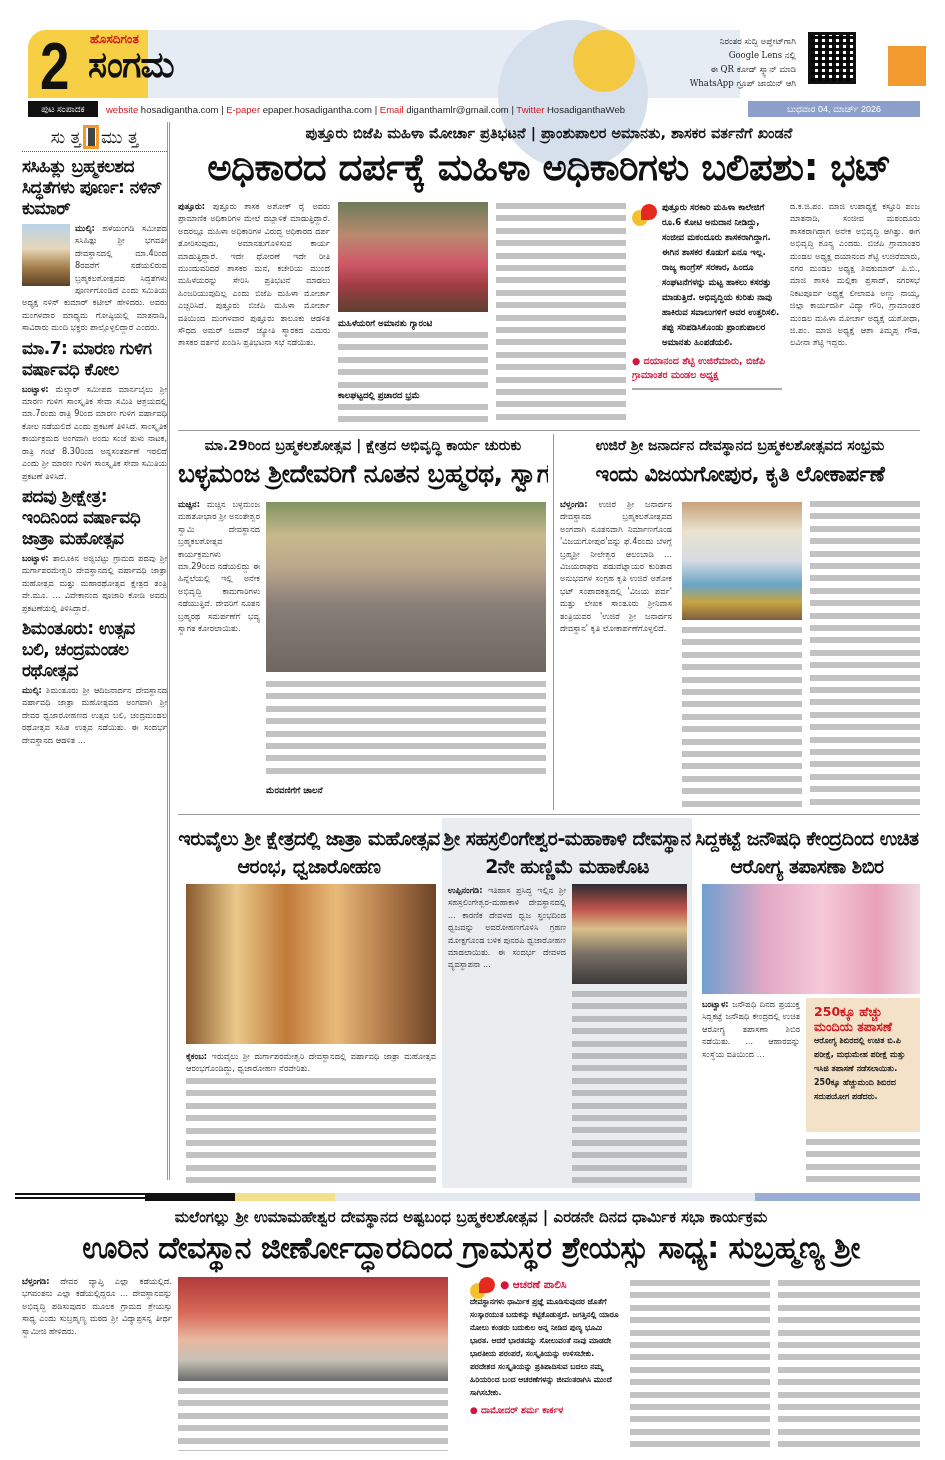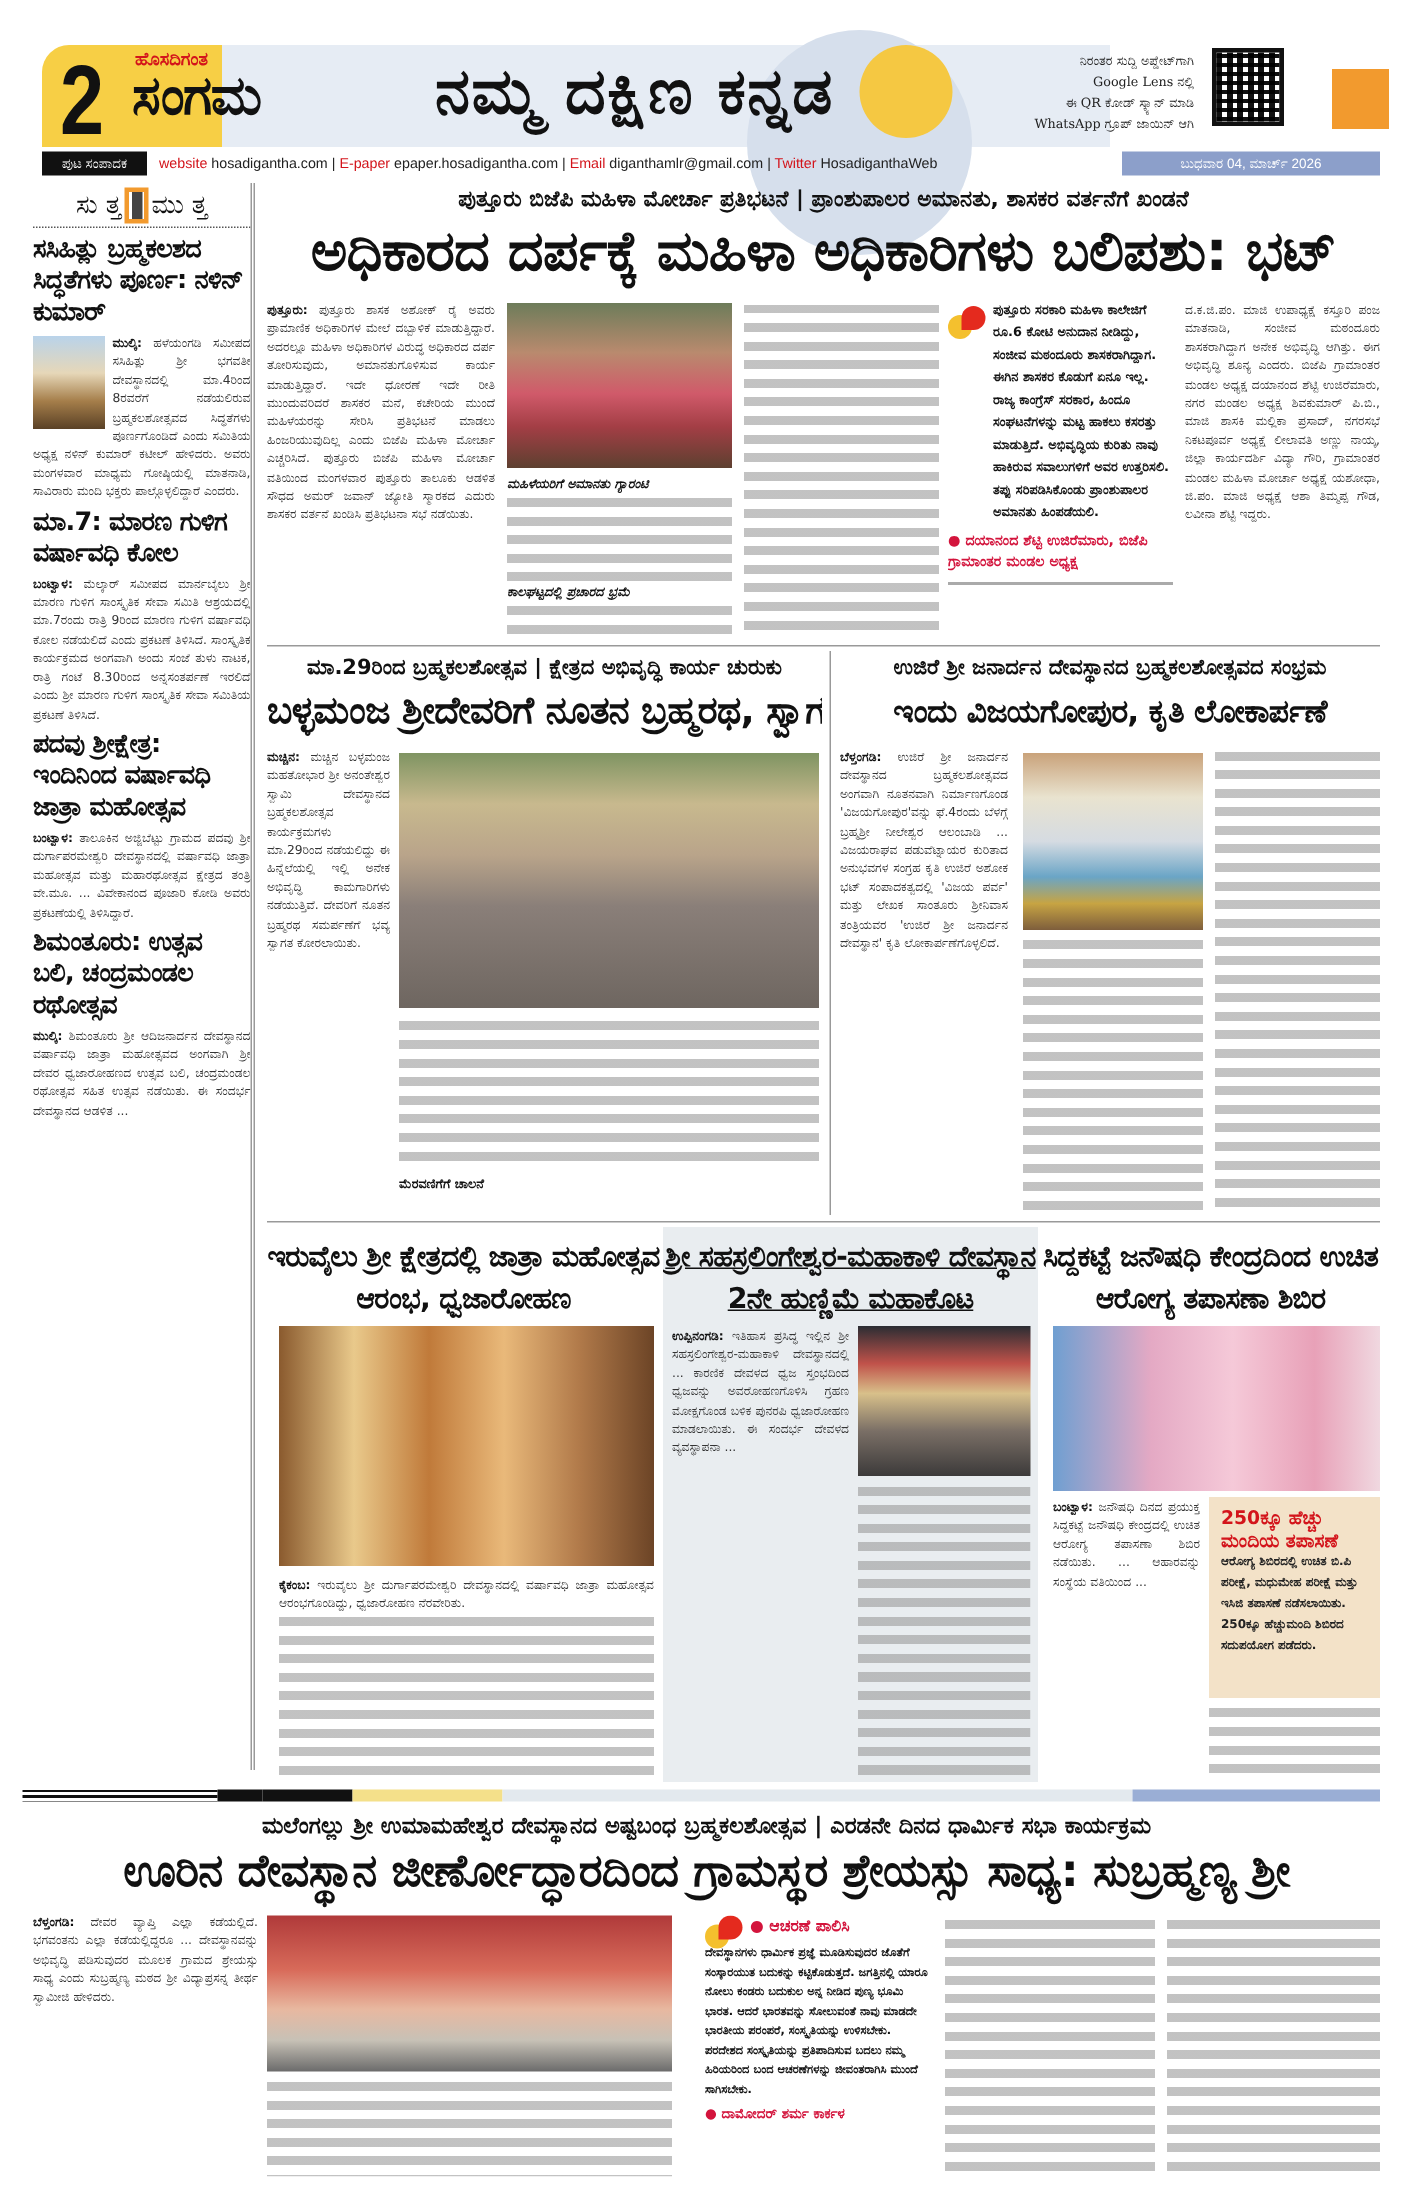--- a/index.html
+++ b/index.html
@@ -68,21 +68,20 @@
 <body>
 
 <div class="mast">
   <div class="mast-yellow"></div>
   <div class="mast-band"></div>
   <div class="mast-circle"></div>
   <div class="mast-sun"></div>
   <div class="page-num">2</div>
   <div class="brand-small">ಹೊಸದಿಗಂತ</div>
   <div class="brand-big">ಸಂಗಮ</div>
-  <div class="section-title">ನಮ್ಮ ದಕ್ಷಿಣ ಕನ್ನಡ</div>
   <div class="qr-text">
     <div>ನಿರಂತರ ಸುದ್ದಿ ಅಪ್ಡೇಟ್‌ಗಾಗಿ</div>
     <div>Google Lens ನಲ್ಲಿ</div>
     <div>ಈ QR ಕೋಡ್ ಸ್ಕ್ಯಾನ್ ಮಾಡಿ</div>
     <div>WhatsApp ಗ್ರೂಪ್ ಜಾಯಿನ್ ಆಗಿ</div>
   </div>
   <div class="qr"></div>
   <div class="orange-tab"></div>
 </div>
 
@@ -143,21 +142,21 @@
 </div>
 
 <div class="story" style="left:178px; top:122px; width:742px; height:306px;">
   <div class="kicker" style="font-size:14.5px;">ಪುತ್ತೂರು ಬಿಜೆಪಿ ಮಹಿಳಾ ಮೋರ್ಚಾ ಪ್ರತಿಭಟನೆ | ಪ್ರಾಂಶುಪಾಲರ ಅಮಾನತು, ಶಾಸಕರ ವರ್ತನೆಗೆ ಖಂಡನೆ</div>
   <div class="headline" style="font-size:37px; line-height:48px;">ಅಧಿಕಾರದ ದರ್ಪಕ್ಕೆ ಮಹಿಳಾ ಅಧಿಕಾರಿಗಳು ಬಲಿಪಶು: ಭಟ್</div>
 
   <div class="textcol" style="left:0; top:78px; width:152px; height:226px;">
     <div class="body"><b>ಪುತ್ತೂರು:</b> <span>ಪುತ್ತೂರು ಶಾಸಕ ಅಶೋಕ್ ರೈ ಅವರು ಪ್ರಾಮಾಣಿಕ ಅಧಿಕಾರಿಗಳ ಮೇಲೆ ದಬ್ಬಾಳಿಕೆ ಮಾಡುತ್ತಿದ್ದಾರೆ. ಅದರಲ್ಲೂ ಮಹಿಳಾ ಅಧಿಕಾರಿಗಳ ವಿರುದ್ಧ ಅಧಿಕಾರದ ದರ್ಪ ತೋರಿಸುವುದು, ಅಮಾನತುಗೊಳಿಸುವ ಕಾರ್ಯ ಮಾಡುತ್ತಿದ್ದಾರೆ. ಇದೇ ಧೋರಣೆ ಇದೇ ರೀತಿ ಮುಂದುವರಿದರೆ ಶಾಸಕರ ಮನೆ, ಕಚೇರಿಯ ಮುಂದೆ ಮಹಿಳೆಯರನ್ನು ಸೇರಿಸಿ ಪ್ರತಿಭಟನೆ ಮಾಡಲು ಹಿಂಜರಿಯುವುದಿಲ್ಲ ಎಂದು ಬಿಜೆಪಿ ಮಹಿಳಾ ಮೋರ್ಚಾ ಎಚ್ಚರಿಸಿದೆ. ಪುತ್ತೂರು ಬಿಜೆಪಿ ಮಹಿಳಾ ಮೋರ್ಚಾ ವತಿಯಿಂದ ಮಂಗಳವಾರ ಪುತ್ತೂರು ತಾಲೂಕು ಆಡಳಿತ ಸೌಧದ ಅಮರ್ ಜವಾನ್ ಜ್ಯೋತಿ ಸ್ಮಾರಕದ ಎದುರು ಶಾಸಕರ ವರ್ತನೆ ಖಂಡಿಸಿ ಪ್ರತಿಭಟನಾ ಸಭೆ ನಡೆಯಿತು.</span></div>
   </div>
   <div class="photo" style="left:160px; top:80px; width:150px; height:110px; background: linear-gradient(180deg,#6d7c5a 0%,#b98a6e 30%,#d05a6a 55%,#a33e45 75%,#5d4030 100%);"></div>
-  <div class="textcol" style="left:160px; top:195px; width:150px; height:110px;font-style:italic;">
+  <div class="textcol" style="left:160px; top:195px; width:150px; height:110px;">
     <div class="subhead">ಮಹಿಳೆಯರಿಗೆ ಅಮಾನತು ಗ್ಯಾರಂಟಿ</div>
     <div class="lines" style="height:60px;"></div>
     <div class="subhead">ಕಾಲಘಟ್ಟದಲ್ಲಿ ಪ್ರಚಾರದ ಭ್ರಮೆ</div>
     <div class="lines" style="height:30px;"></div>
   </div>
   <div class="textcol" style="left:318px; top:78px; width:130px; height:226px;">
     <div class="lines"></div>
   </div>
 
   <div class="textcol" style="left:454px; top:78px; width:150px; height:150px;">
@@ -213,21 +212,21 @@
 
 <div class="story" style="left:178px; top:818px; width:262px; height:370px;">
   <div class="headline" style="font-size:19px; line-height:28px; white-space:normal; padding-top:6px;">ಇರುವೈಲು ಶ್ರೀ ಕ್ಷೇತ್ರದಲ್ಲಿ ಜಾತ್ರಾ ಮಹೋತ್ಸವ ಆರಂಭ, ಧ್ವಜಾರೋಹಣ</div>
   <div class="photo" style="left:8px; top:66px; width:250px; height:160px; background: linear-gradient(90deg,#8a5a2e 0%,#e9c98b 20%,#c07a3a 40%,#e9b97a 60%,#b17a4a 80%,#6c4426 100%);"></div>
   <div class="textcol" style="left:8px; top:232px; width:250px; height:134px;">
     <div class="body"><b>ಕೈಕಂಬ:</b> <span>ಇರುವೈಲು ಶ್ರೀ ದುರ್ಗಾಪರಮೇಶ್ವರಿ ದೇವಸ್ಥಾನದಲ್ಲಿ ವರ್ಷಾವಧಿ ಜಾತ್ರಾ ಮಹೋತ್ಸವ ಆರಂಭಗೊಂಡಿದ್ದು, ಧ್ವಜಾರೋಹಣ ನೆರವೇರಿತು.</span></div>
     <div class="lines" style="height:110px;"></div>
   </div>
 </div>
 
-<div class="story" style="left:442px; top:818px; width:250px; height:370px; background:#e9edf0;text-decoration:underline;">
+<div class="story" style="left:442px; top:818px; width:250px; height:370px; background:#e9edf0;">
   <div class="headline" style="font-size:19px; line-height:28px; white-space:normal; padding-top:6px;">ಶ್ರೀ ಸಹಸ್ರಲಿಂಗೇಶ್ವರ-ಮಹಾಕಾಳಿ ದೇವಸ್ಥಾನ 2ನೇ ಹುಣ್ಣಿಮೆ ಮಹಾಕೊಟ</div>
   <div class="textcol" style="left:6px; top:66px; width:118px; height:300px;">
     <div class="body"><b>ಉಪ್ಪಿನಂಗಡಿ:</b> <span>ಇತಿಹಾಸ ಪ್ರಸಿದ್ಧ ಇಲ್ಲಿನ ಶ್ರೀ ಸಹಸ್ರಲಿಂಗೇಶ್ವರ-ಮಹಾಕಾಳಿ ದೇವಸ್ಥಾನದಲ್ಲಿ ... ಕಾರಣಿಕ ದೇವಳದ ಧ್ವಜ ಸ್ತಂಭದಿಂದ ಧ್ವಜವನ್ನು ಅವರೋಹಣಗೊಳಿಸಿ ಗ್ರಹಣ ಮೋಕ್ಷಗೊಂಡ ಬಳಿಕ ಪುನರಪಿ ಧ್ವಜಾರೋಹಣ ಮಾಡಲಾಯಿತು. ಈ ಸಂದರ್ಭ ದೇವಳದ ವ್ಯವಸ್ಥಾಪನಾ ...</span></div>
   </div>
   <div class="photo" style="left:130px; top:66px; width:115px; height:100px; background: linear-gradient(180deg,#2b2d33 0%,#c0524a 25%,#d8c08a 45%,#7a6f66 70%,#3c3a3a 100%);"></div>
   <div class="textcol" style="left:130px; top:170px; width:115px; height:196px;">
     <div class="lines"></div>
   </div>
 </div>
 

